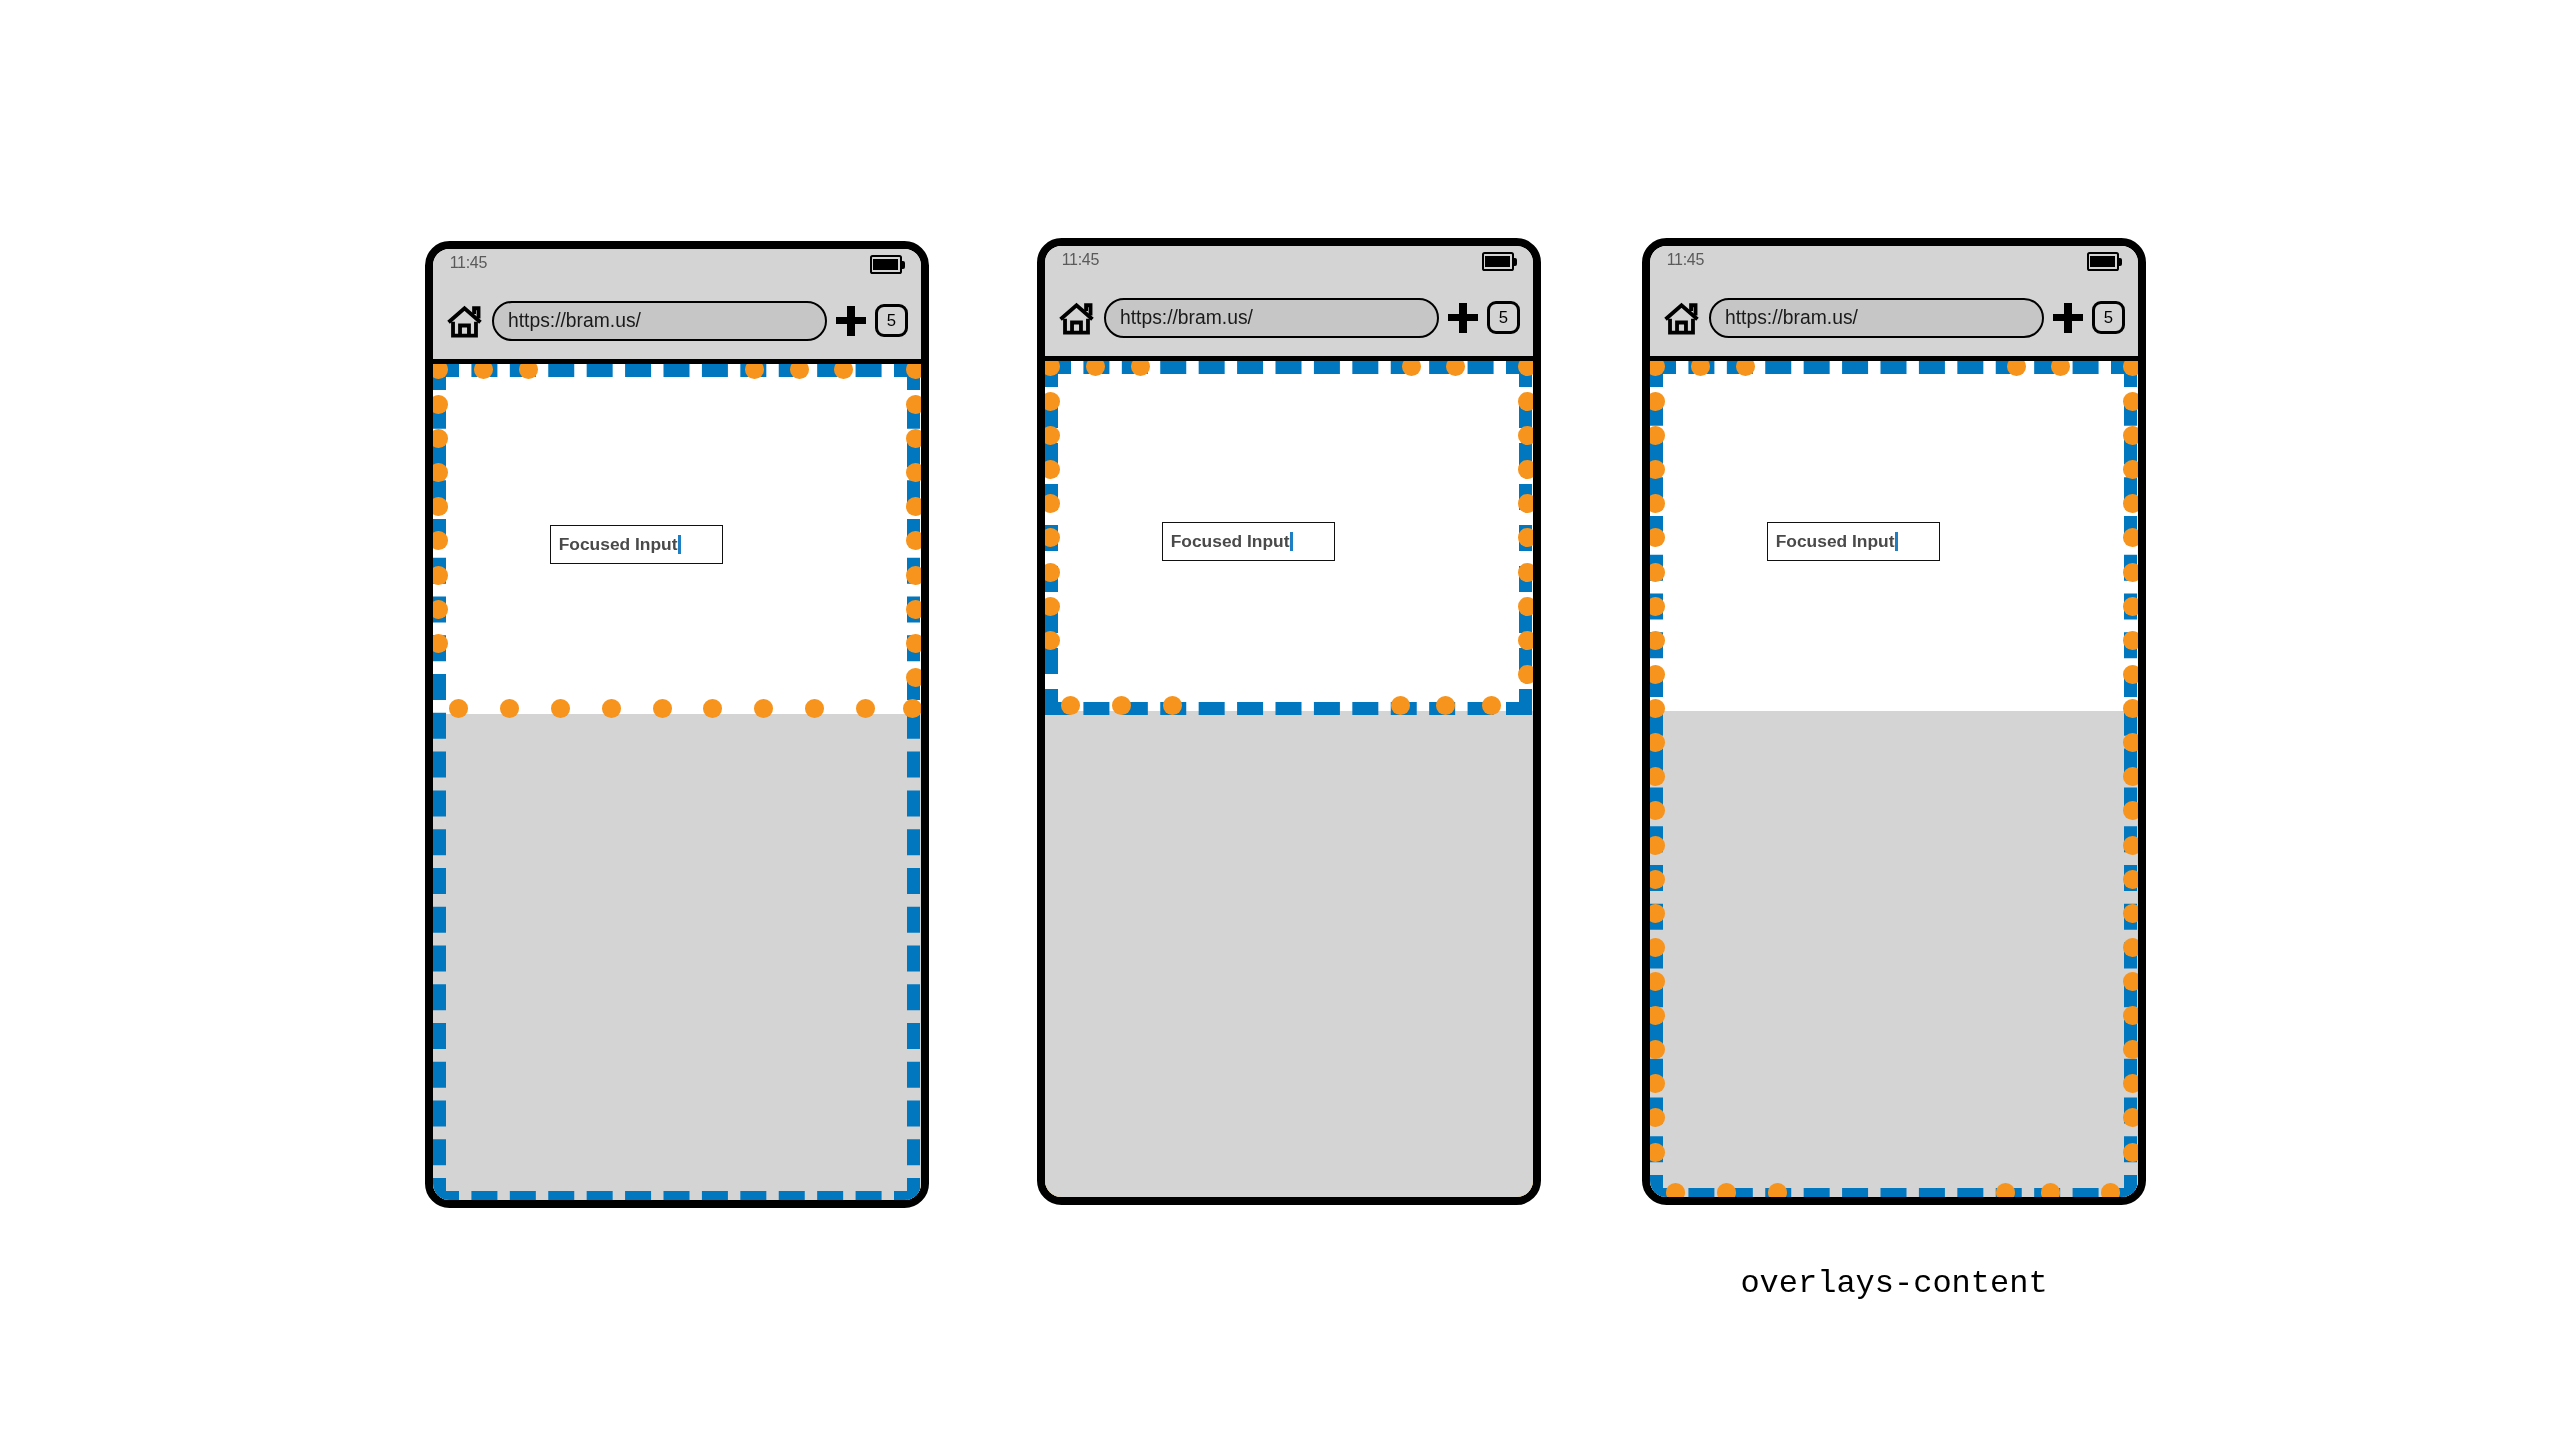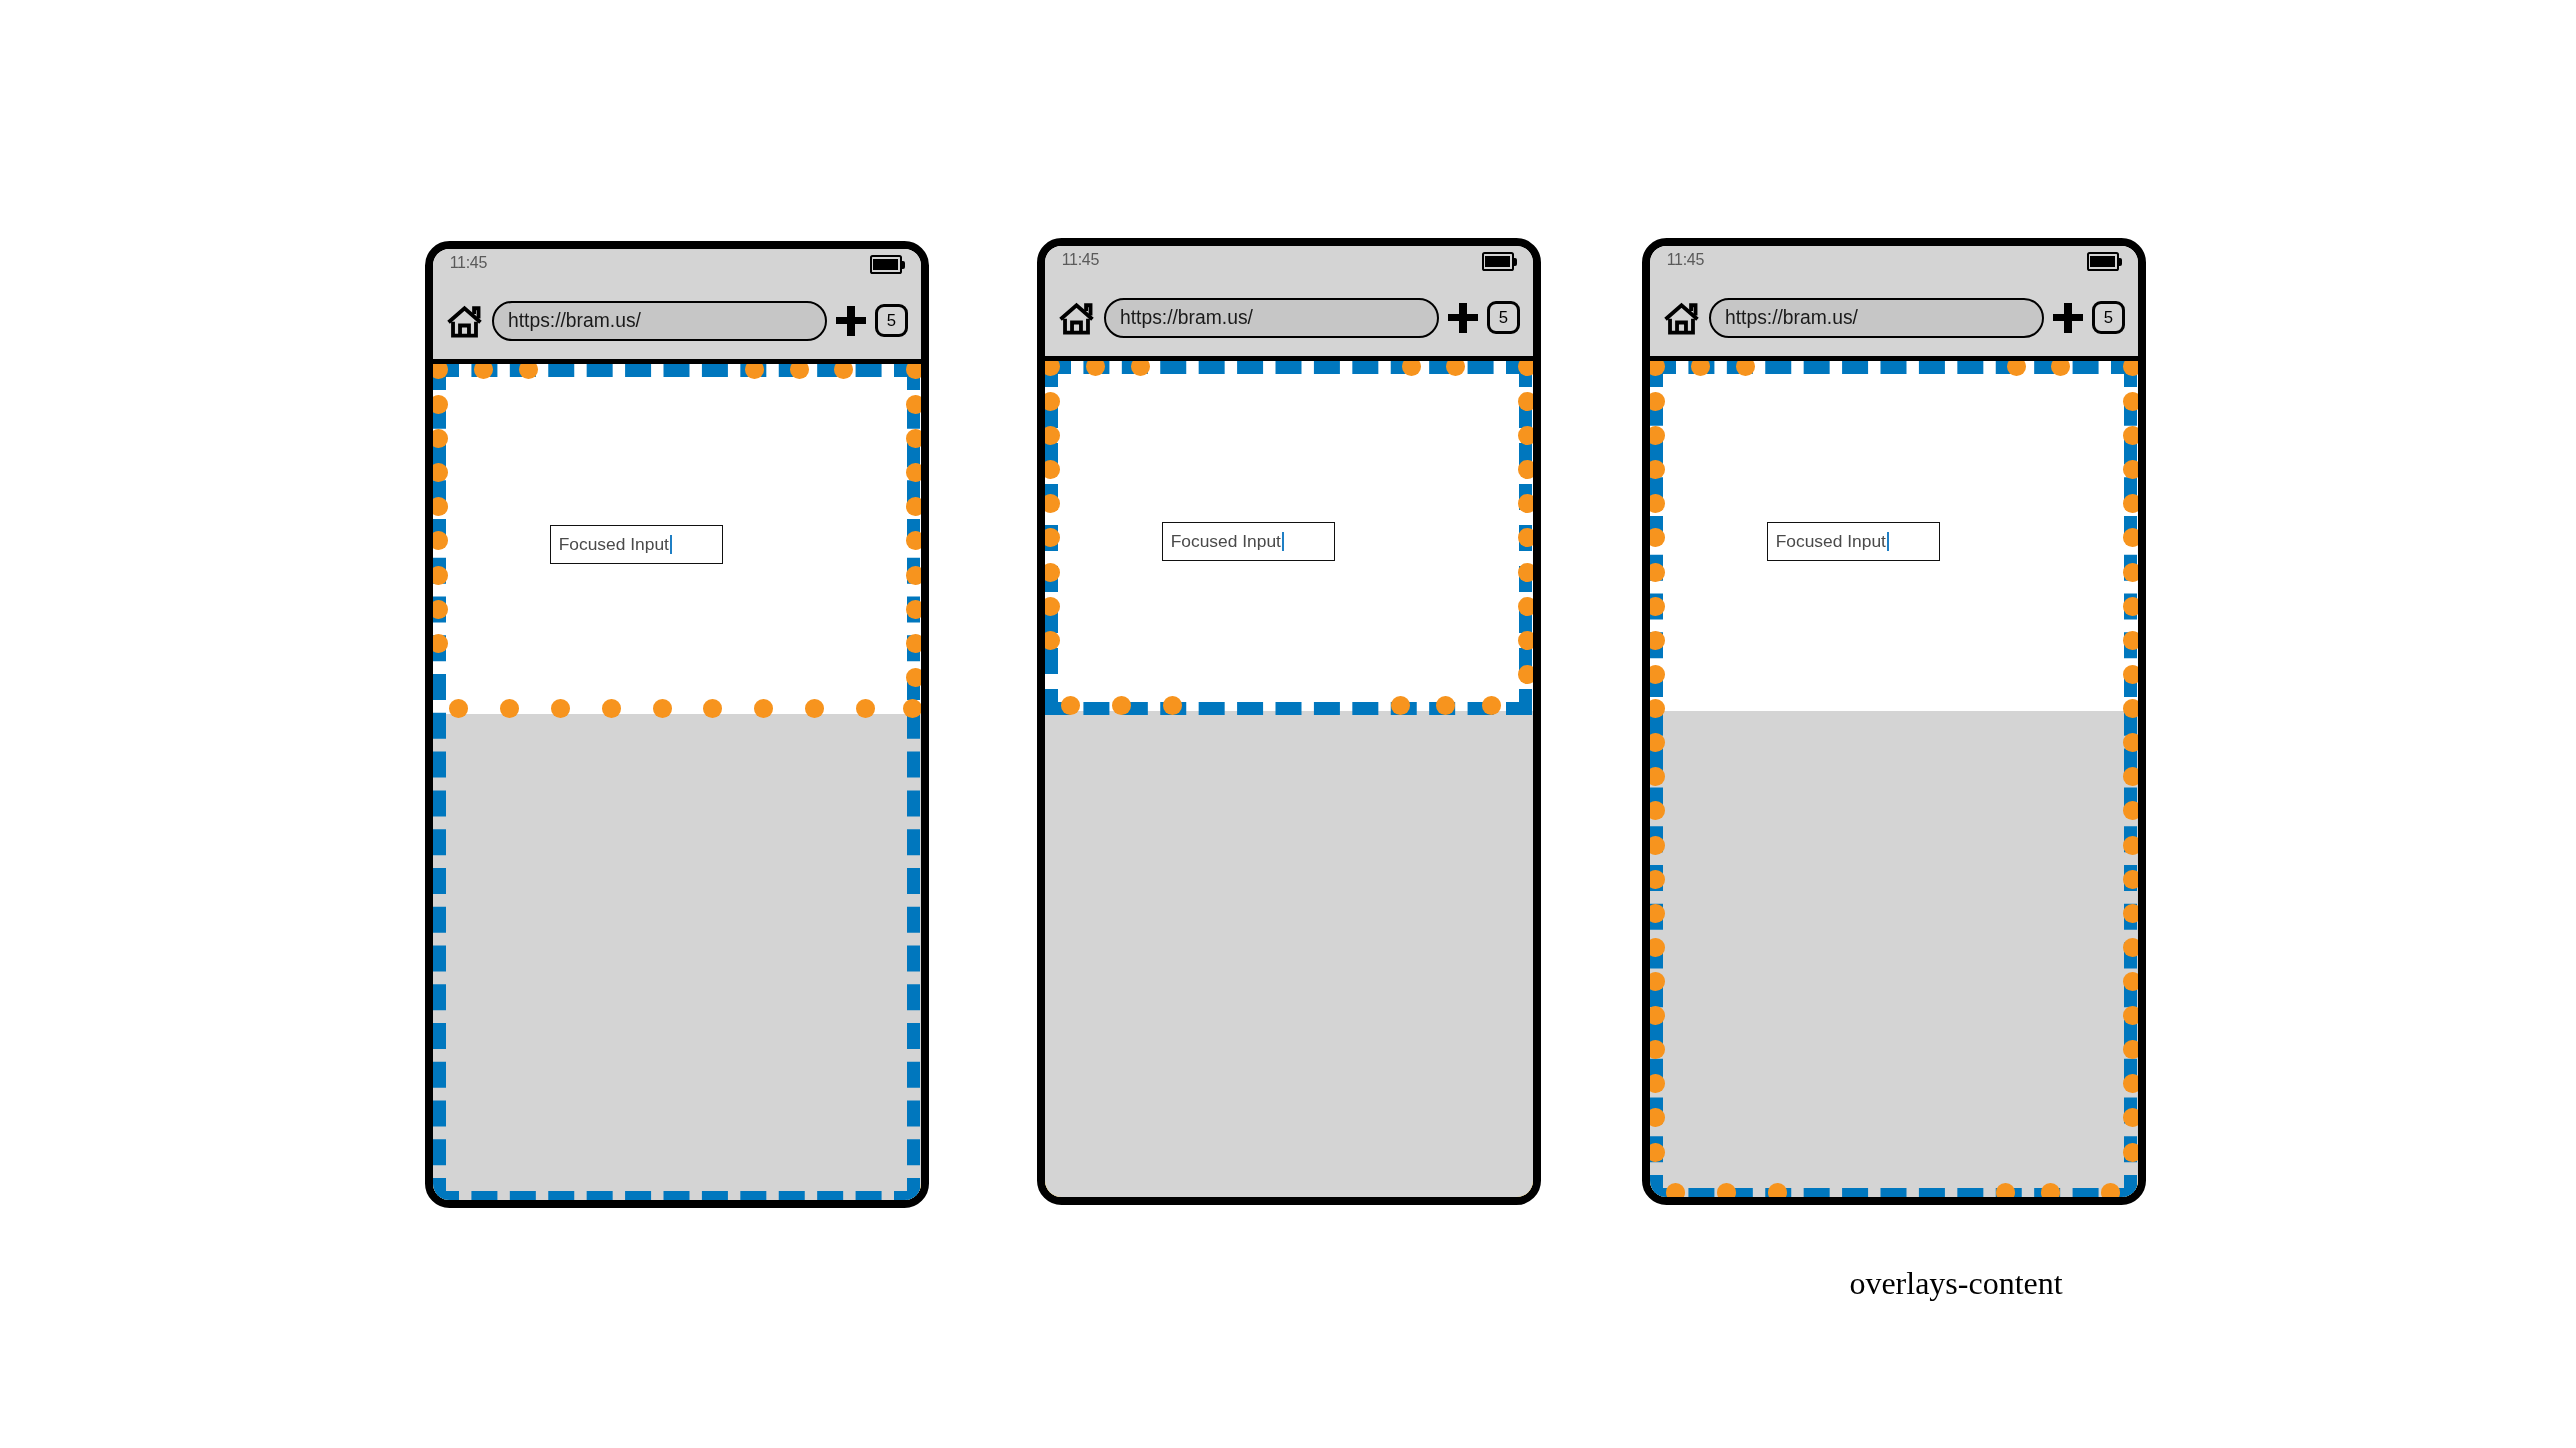--- a/index.html
+++ b/index.html
@@ -160,20 +160,21 @@
     font-family: "Liberation Sans", sans-serif;
   }
 
   
   .screen {
     position: relative;
     height: calc(100% - 115px);
     width: 100%;
     background: #eab308;
     overflow: hidden;
+    font-weight: bold;
   }
   .viewport {
     position: absolute;
     left: 0;
     right: 0;
     top: 0;
     background: #ffffff;
     box-sizing: border-box;
     border-bottom: 4.5px solid #000;
   }
@@ -496,16 +497,16 @@
         <div class="dot" style="left:16px;  top:822px;"></div>
         <div class="dot" style="left:67px; top:822px;"></div>
         <div class="dot" style="left:118px; top:822px;"></div>
         <div class="dot" style="left:346px; top:822px;"></div>
         <div class="dot" style="left:391px; top:822px;"></div>
         <div class="dot" style="left:451px; top:822px;"></div>
       </div>
     </div>
   </div>
 
-  <div class="caption" style="left:1704px; top:1265px; width:504px;font-family:Liberation Serif, serif;">overlays-content</div>
+  <div class="caption" style="left:1642px; top:1265px; width:504px;">overlays-content</div>
 
 </div>
 
 
 </body></html>

